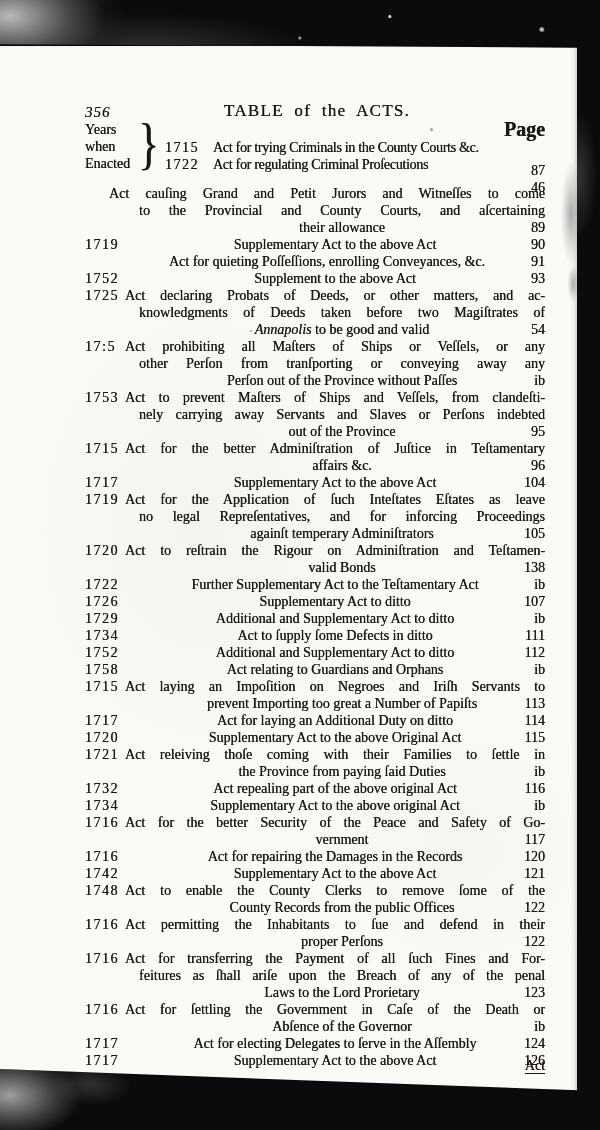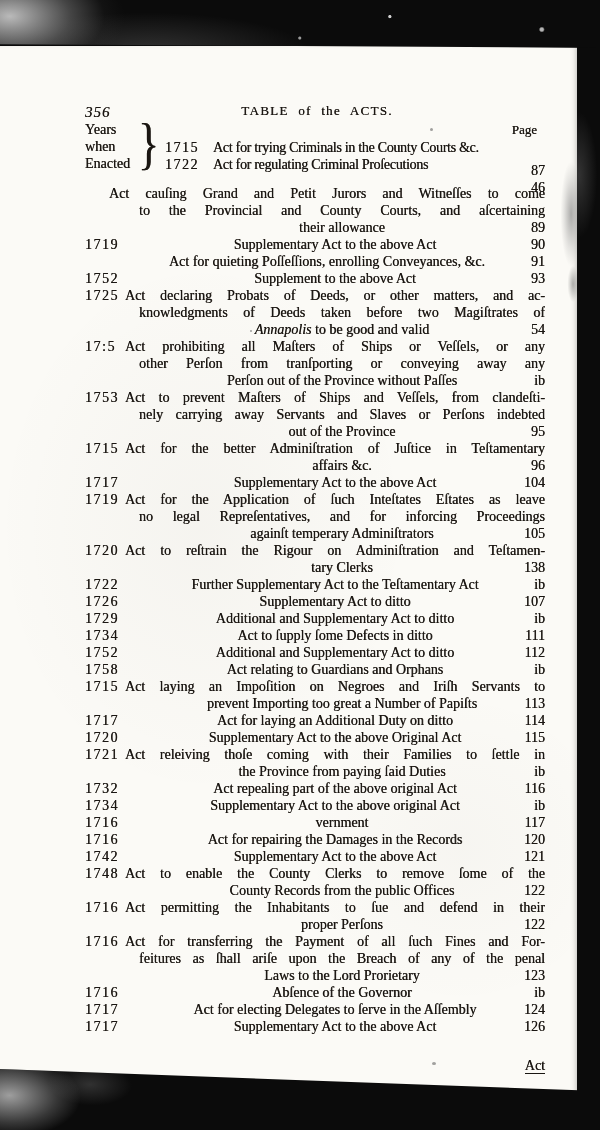--- a/index.html
+++ b/index.html
@@ -29,22 +29,22 @@
           radial-gradient(ellipse 95px 55px at 30px 26px, rgba(195,195,195,.8), rgba(120,120,120,.4) 50%, transparent 75%),
           radial-gradient(ellipse 60px 30px at 110px 12px, rgba(120,120,120,.35), transparent 70%);}
   .strip-right{position:absolute;left:577px;top:0;width:23px;height:1130px;z-index:4;background-color:#0b0b0b;
         background-image:radial-gradient(ellipse 26px 90px at 2px 175px, rgba(125,125,125,.35), transparent 70%);}
   
   .content{position:absolute;left:85px;top:58px;width:460px;color:#1a1612;
         font-size:14px;line-height:17px;z-index:2;
         text-shadow:.3px .2px .5px rgba(28,22,16,.85);}
   .folio{position:absolute;left:0;top:0;font-size:15px;letter-spacing:1px;font-style:italic;}
   .title{position:absolute;left:232px;top:-2px;transform:translateX(-50%);
-        font-size:13px;letter-spacing:1.3px;word-spacing:5px;white-space:nowrap;}
-  .pagecol{position:absolute;right:8px;top:17px;font-size:13px;}
+        font-size:17px;letter-spacing:1.3px;word-spacing:5px;white-space:nowrap;}
+  .pagecol{position:absolute;right:0;top:17px;font-size:20px;font-weight:bold;}
   .ylabel{position:absolute;left:0;}
   .y0{top:17px}.y1{top:34px}.y2{top:51px}
   .brace{position:absolute;left:50px;top:12px;font-size:56px;line-height:56px;
         transform:scaleX(.8);font-weight:400;}
   .bentry{position:absolute;left:0;right:0;height:17px;}
   .b0{top:35px}.b1{top:52px}
   .byr{position:absolute;left:80px;letter-spacing:1.5px;}
   .btxt{position:absolute;left:128px;white-space:nowrap;letter-spacing:-.3px;}
   .bpg{position:absolute;right:0;margin-top:23px;}
   #entries{position:absolute;left:0;top:81px;width:460px;}
@@ -163,21 +163,21 @@
               <div class="ln j">Act for the Application of ſuch Inteſtates Eſtates as leave</div>
               <div class="ln c j">no legal Repreſentatives, and for inforcing Proceedings</div>
               <div class="ln c">againſt temperary Adminiſtrators</div>
             </div>
             <span class="pg">105</span>
           </div>
           <div class="entry">
             <span class="yr">1720</span>
             <div class="lines">
               <div class="ln j">Act to reſtrain the Rigour on Adminiſtration and Teſtamen-</div>
-              <div class="ln c">tary Clerks</div>
+              <div class="ln c">valid Bonds</div>
             </div>
             <span class="pg">138</span>
           </div>
           <div class="entry">
             <span class="yr">1722</span>
             <div class="lines">
               <div class="ln">Further Supplementary Act to the Teſtamentary Act</div>
             </div>
             <span class="pg">ib</span>
           </div>
@@ -256,20 +256,21 @@
           <div class="entry">
             <span class="yr">1734</span>
             <div class="lines">
               <div class="ln">Supplementary Act to the above original Act</div>
             </div>
             <span class="pg">ib</span>
           </div>
           <div class="entry">
             <span class="yr">1716</span>
             <div class="lines">
+              <div class="ln j">Act for the better Security of the Peace and Safety of Go-</div>
               <div class="ln c">vernment</div>
             </div>
             <span class="pg">117</span>
           </div>
           <div class="entry">
             <span class="yr">1716</span>
             <div class="lines">
               <div class="ln">Act for repairing the Damages in the Records</div>
             </div>
             <span class="pg">120</span>
@@ -302,20 +303,21 @@
             <div class="lines">
               <div class="ln j">Act for transferring the Payment of all ſuch Fines and For-</div>
               <div class="ln c j">feitures as ſhall ariſe upon the Breach of any of the penal</div>
               <div class="ln c">Laws to the Lord Prorietary</div>
             </div>
             <span class="pg">123</span>
           </div>
           <div class="entry">
             <span class="yr">1716</span>
             <div class="lines">
+              <div class="ln j">Act for ſettling the Government in Caſe of the Death or</div>
               <div class="ln c">Abſence of the Governor</div>
             </div>
             <span class="pg">ib</span>
           </div>
           <div class="entry">
             <span class="yr">1717</span>
             <div class="lines">
               <div class="ln">Act for electing Delegates to ſerve in the Aſſembly</div>
             </div>
             <span class="pg">124</span>

